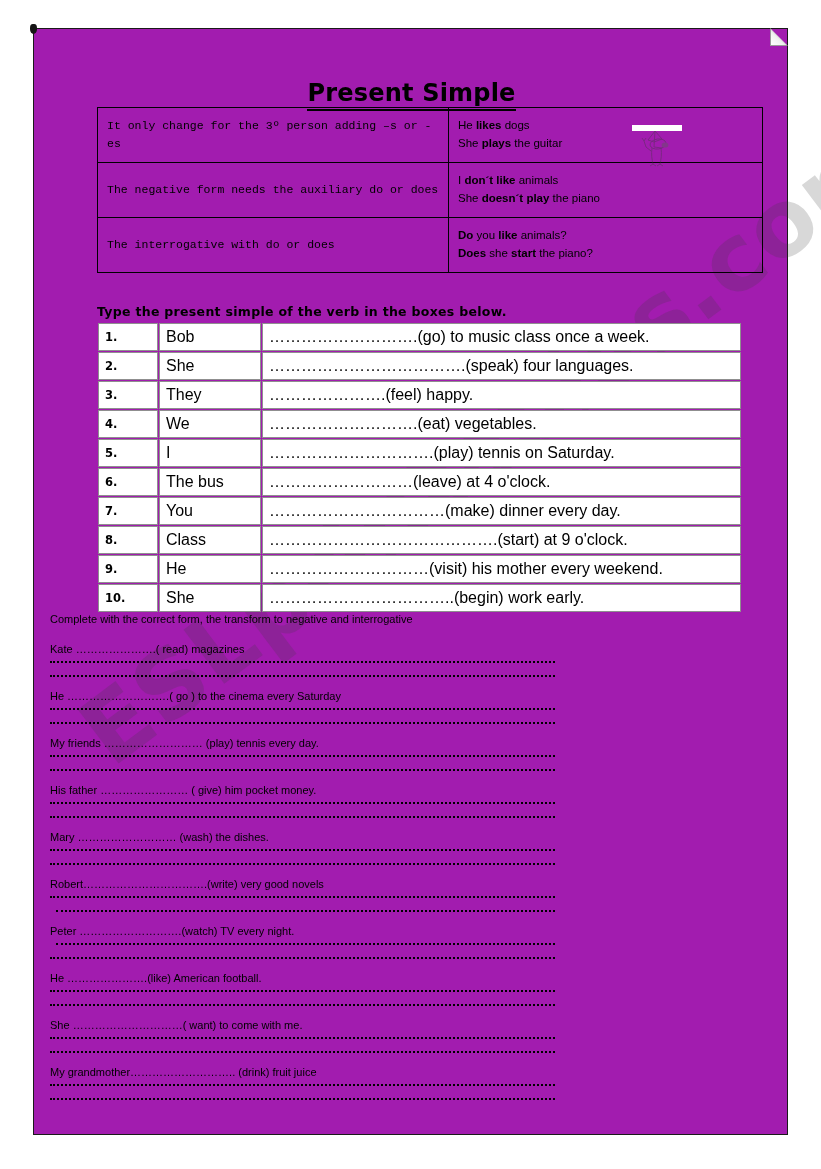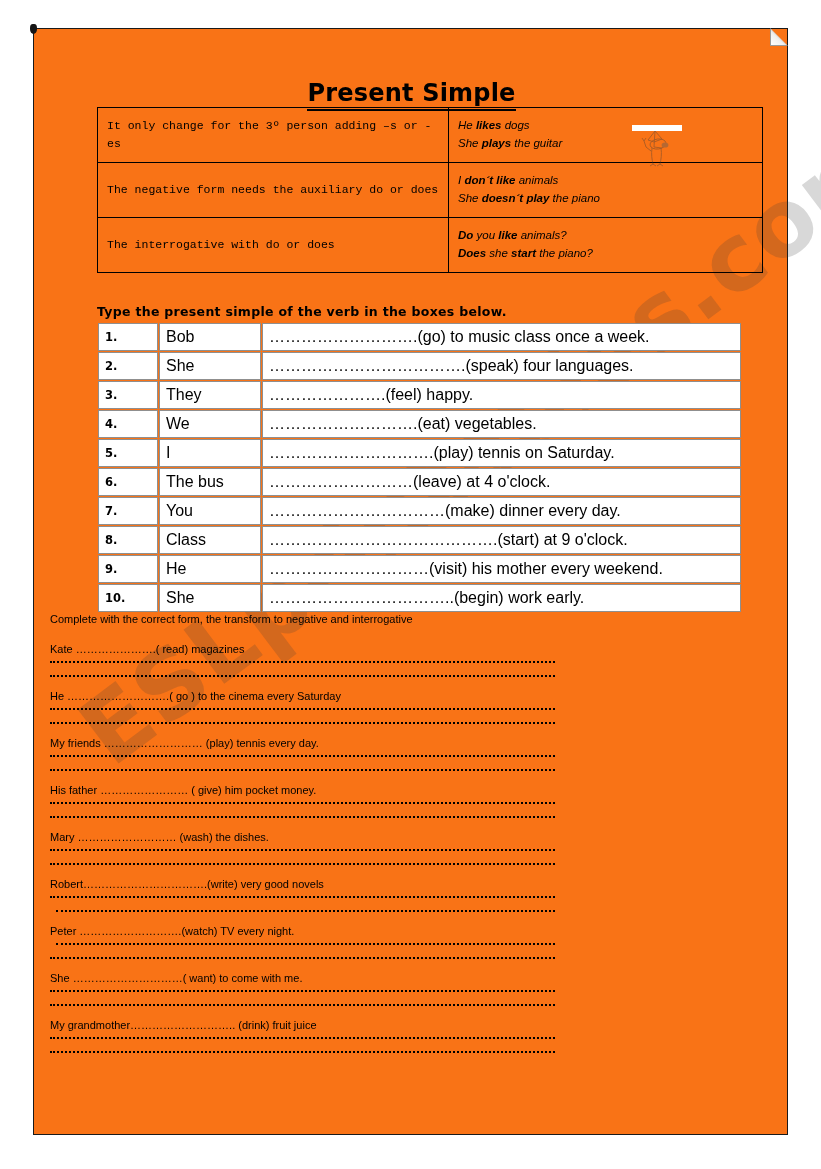--- a/index.html
+++ b/index.html
@@ -19,21 +19,21 @@
 
   
   #page-sheet {
     position: absolute;
     left: 33px;
     top: 28px;
     width: 755px;
     height: 1107px;
     box-sizing: border-box;
     border: 1.5px solid #1a1a1a;
-    background: #f97316;
+    background: #a21caf;
   }
   
   #corner-fold {
     position: absolute;
     right: -1px;
     top: -1px;
     width: 17px;
     height: 17px;
     background: #ffffff;
     border-left: 1px solid #9a9a9a;
@@ -109,21 +109,21 @@
     table-layout: fixed;
   }
   #rules-table td {
     border: 1.2px solid #000;
     padding: 7px 9px;
     vertical-align: middle;
     font-size: 11.5px;
     line-height: 1.55;
   }
   #rules-table td.rule-col { width: 332px; height: 40px; font-family: Liberation Mono, monospace; }
-  #rules-table td.ex-col  { width: 295px; font-style: italic; }
+  #rules-table td.ex-col  { width: 295px; }
   #rules-table .ex-line { white-space: nowrap; }
   #rules-table b { font-weight: bold; }
 
   
   #dog-sketch {
     position: absolute;
     left: 600px;
     top: 98px;
     width: 46px;
     height: 46px;
@@ -366,20 +366,25 @@
         <div class="ex2-answer"></div>
         <div class="ex2-answer indent"></div>
       </div>
 
       <div class="ex2-item">
         <div class="ex2-prompt"> Peter ……………………….(watch) TV every night.</div>
         <div class="ex2-answer indent"></div>
         <div class="ex2-answer"></div>
       </div>
 
+      <div class="ex2-item">
+        <div class="ex2-prompt">He ………………….(like) American football.</div>
+        <div class="ex2-answer"></div>
+        <div class="ex2-answer"></div>
+      </div>
 
       <div class="ex2-item">
         <div class="ex2-prompt">She …………………………( want) to come with me.</div>
         <div class="ex2-answer"></div>
         <div class="ex2-answer"></div>
       </div>
 
       <div class="ex2-item">
         <div class="ex2-prompt">My grandmother……………………….. (drink) fruit juice</div>
         <div class="ex2-answer"></div>

